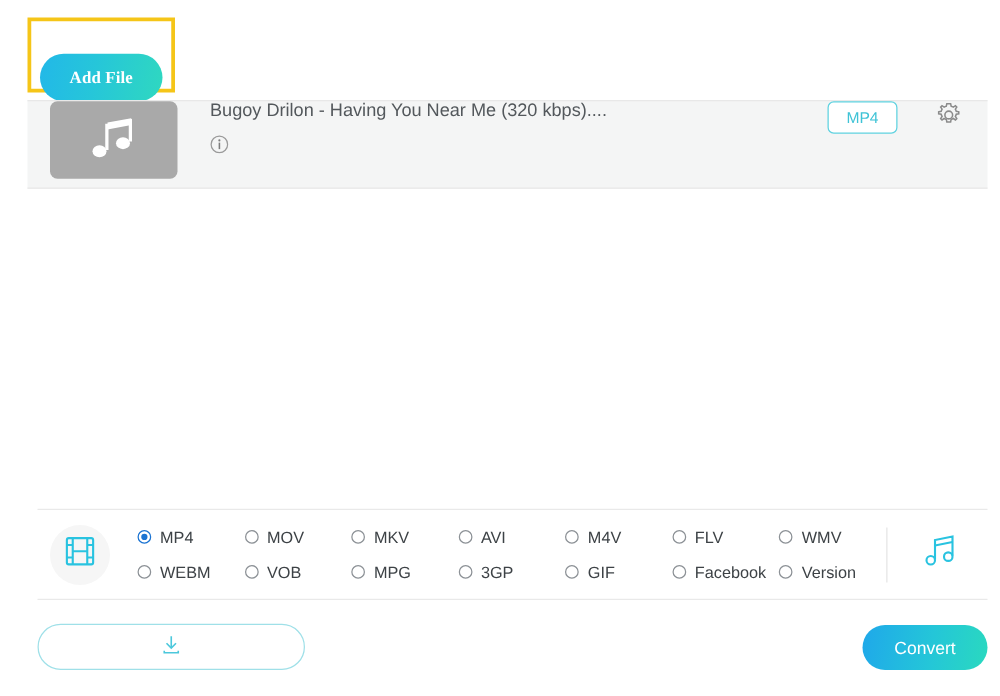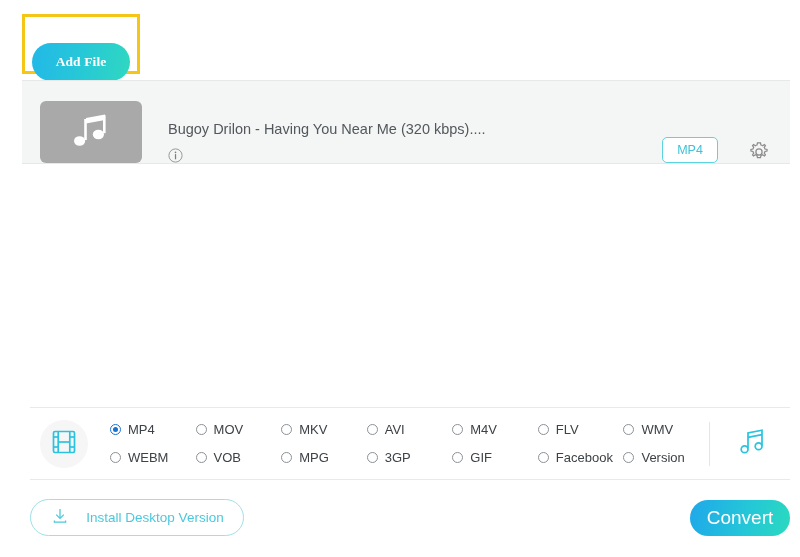--- a/index.html
+++ b/index.html
@@ -36,26 +36,26 @@
     cursor: pointer;
     letter-spacing: .1px;
     font-family: "Liberation Serif", serif;
     margin-top: 36px;
   }
 
   
   .file-row {
     position: absolute;
     left: 22px; top: 80px;
-    width: 768px; height: 84px;
+    width: 768px; height: 71px;
     background: #f4f5f5;
     border-top: 1px solid #e8e8e8;
     border-bottom: 1px solid #e8e8e8;
     display: flex;
-    align-items: flex-end;
+    align-items: flex-start;
     padding: 0 14px 0 18px;
   }
   .thumb {
     width: 102px; height: 62px;
     border-radius: 6px;
     background: #a9a9a9;
     display: flex; align-items: center; justify-content: center;
     flex: 0 0 auto;
   }
   .thumb svg { display: block; }
@@ -192,21 +192,21 @@
     cursor: pointer;
   }
   .convert-btn {
     position: absolute;
     left: 690px; top: 500px;
     width: 100px; height: 36px;
     border-radius: 18px;
     border: none;
     background: linear-gradient(100deg, #1fa8ea 0%, #24c6d8 55%, #2ad9bf 100%);
     color: #ffffff;
-    font-size: 19px;
+    font-size: 14px;
     display: flex; align-items: center; justify-content: center;
     cursor: pointer;
   }
 </style>
 </head>
 <body>
 
 <div id="app">
 
   <div class="addfile-highlight">
@@ -340,18 +340,17 @@
   </div>
 
   <div class="install-btn">
     <span>
       <svg width="20" height="20" viewBox="0 0 20 20" fill="none" stroke="#4cc8dc" stroke-width="1.3">
         <line x1="10" y1="3" x2="10" y2="12"></line>
         <path d="M6.2 8.6 L10 12.4 L13.8 8.6"></path>
         <path d="M4.4 14.6 L4.4 16.2 L15.6 16.2 L15.6 14.6"></path>
       </svg>
     </span>
-    <span>Install Desktop Version</span>
   </div>
 
   <button class="convert-btn">Convert</button>
 
 </div>
 
 </body></html>

